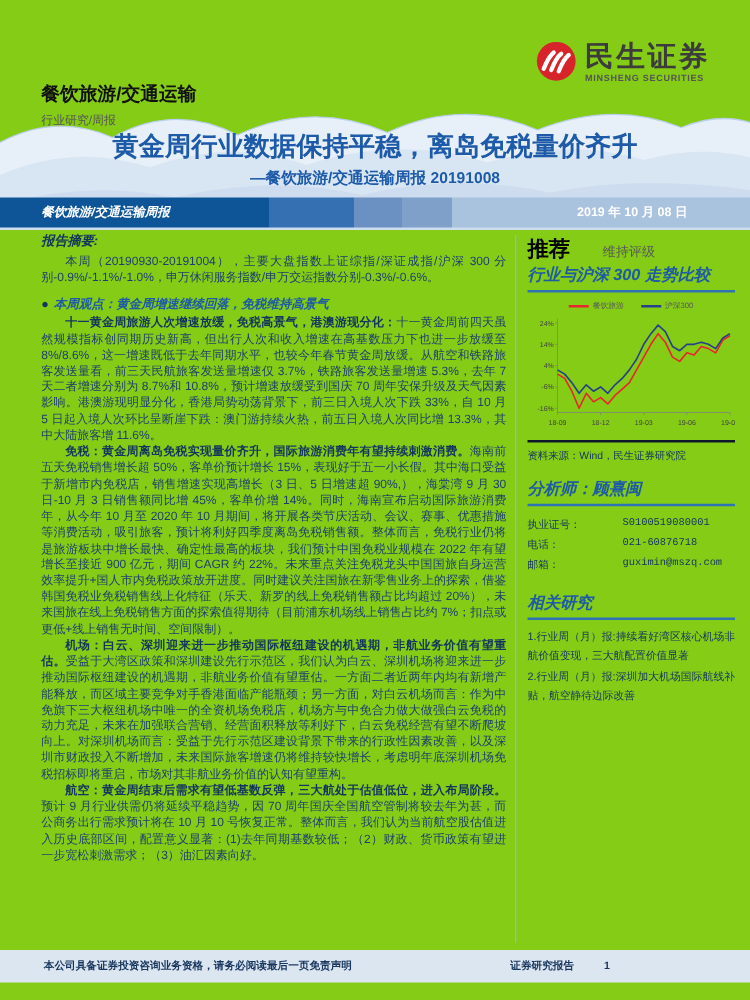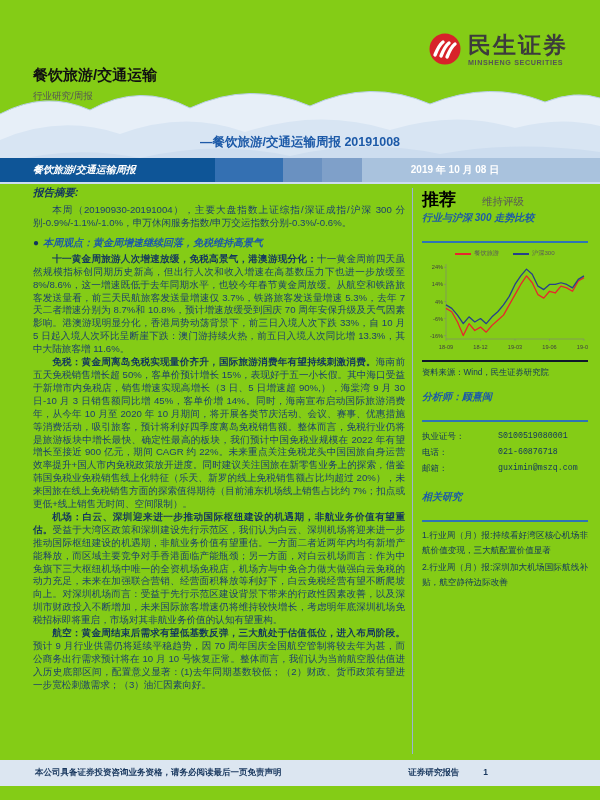--- a/index.html
+++ b/index.html
@@ -17,37 +17,37 @@
   .sub-title{position:absolute;left:0;top:134px;width:600px;text-align:center;font-size:12.5px;
              font-weight:bold;color:#1d5aa8;z-index:2;}
   .band{position:absolute;left:0;top:158px;width:600px;height:24px;z-index:3;
         background:linear-gradient(90deg,
           #0e5597 0,#0e5597 215px,
           #3470b2 215px,#3470b2 283px,
           #6a91c1 283px,#6a91c1 322px,
           #7fa0c9 322px,#7fa0c9 362px,
           #a9c2dd 362px,#a9c2dd 600px);}
   .band-left{position:absolute;left:33px;top:5px;font-size:10px;font-weight:bold;font-style:italic;color:#fff;}
-  .band-date{position:absolute;left:360px;width:190px;top:5px;text-align:center;font-size:10px;
+  .band-date{position:absolute;left:360px;width:190px;top:5px;text-align:right;font-size:10px;
              font-weight:bold;color:#fff;}
   
   .vdivider{position:absolute;left:412px;top:188px;height:566px;width:1px;background:#9ab4d4;z-index:1;}
   .left-col{position:absolute;left:33px;top:186px;width:372px;z-index:2;}
   .summary-heading{font-size:10.5px;font-weight:bold;font-style:italic;color:#12355f;margin-bottom:4px;}
   .para{font-size:9.6px;line-height:12.9px;color:#1c3f6e;text-align:justify;text-indent:2em;}
   .bullet-row{margin:6px 0 3px 0;font-size:10px;font-weight:bold;font-style:italic;color:#1d5aa8;}
   .bullet-dot{color:#12355f;margin-right:4px;font-style:normal;}
   .lead{font-weight:bold;color:#12355f;}
   
   .sidebar{position:absolute;left:422px;top:188px;width:166px;z-index:2;}
   .rating-row{display:flex;align-items:baseline;gap:26px;margin-bottom:0;}
   .rating{font-size:17px;font-weight:bold;color:#000;}
   .rating-status{font-size:10.5px;color:#595959;}
-  .side-sect{font-size:10px;font-weight:bold;font-style:italic;color:#1d5aa8;
-             border-bottom:2px solid #2e74b5;padding-bottom:16px;margin-bottom:6px;}
+  .side-sect{font-size:13px;font-weight:bold;font-style:italic;color:#1d5aa8;
+             border-bottom:2px solid #2e74b5;padding-bottom:3px;margin-bottom:6px;}
   .legend-row{display:flex;justify-content:center;gap:14px;margin:4px 0 2px 0;}
   .legend-item{display:flex;align-items:center;gap:3px;font-size:6.2px;color:#595959;}
   .legend-swatch{display:inline-block;width:16px;height:2px;}
   .source-line{font-size:8.3px;color:#12355f;border-top:2px solid #0f172a;padding-top:5px;
                margin-top:4px;margin-bottom:12px;}
   .field-row{display:flex;font-size:8.5px;color:#12355f;line-height:16px;gap:20px;}
   .field-label{width:56px;flex:none;}
   .field-value{font-family:"Liberation Mono","DejaVu Sans Mono",monospace;font-size:8.3px;}
   .related-item{font-size:8.6px;color:#12355f;line-height:15px;text-align:justify;margin-bottom:2px;}
   .sect-block{margin-top:14px;}
@@ -79,20 +79,21 @@
       <path d="M18 24 Q22 14 26 11" stroke="#fff" stroke-width="3.4" fill="none" stroke-linecap="round"></path>
     </svg>
     <div>
       <div class="logo-text-cn">民生证券</div>
       <div class="logo-text-en">MINSHENG SECURITIES</div>
     </div>
   </div>
 
   <div class="industry-line">餐饮旅游/交通运输</div>
   <div class="report-type">行业研究/周报</div>
+  <div class="main-title">黄金周行业数据保持平稳，离岛免税量价齐升</div>
   <div class="sub-title">—餐饮旅游/交通运输周报 20191008</div>
 
   <div class="band">
     <span class="band-left">餐饮旅游/交通运输周报</span>
     <span class="band-date">2019 年 10 月 08 日</span>
   </div>
 
   <div class="vdivider"></div>
 
   <div class="left-col">

